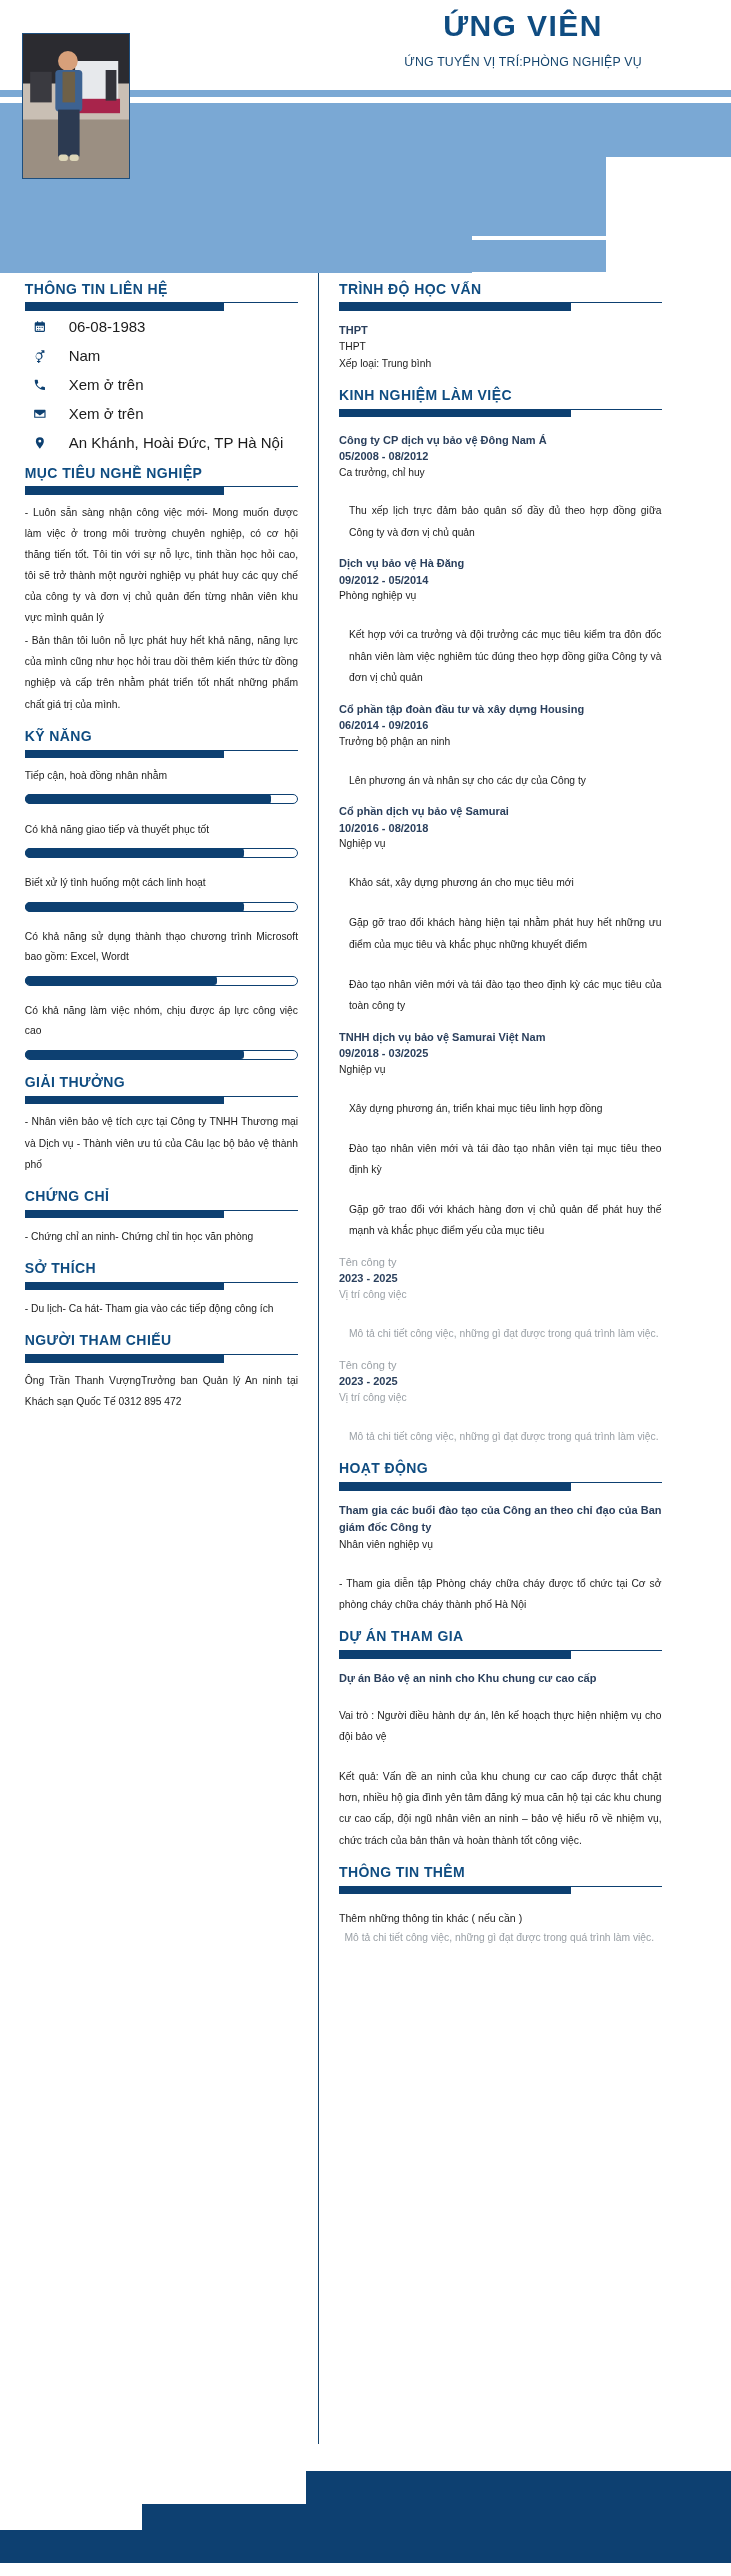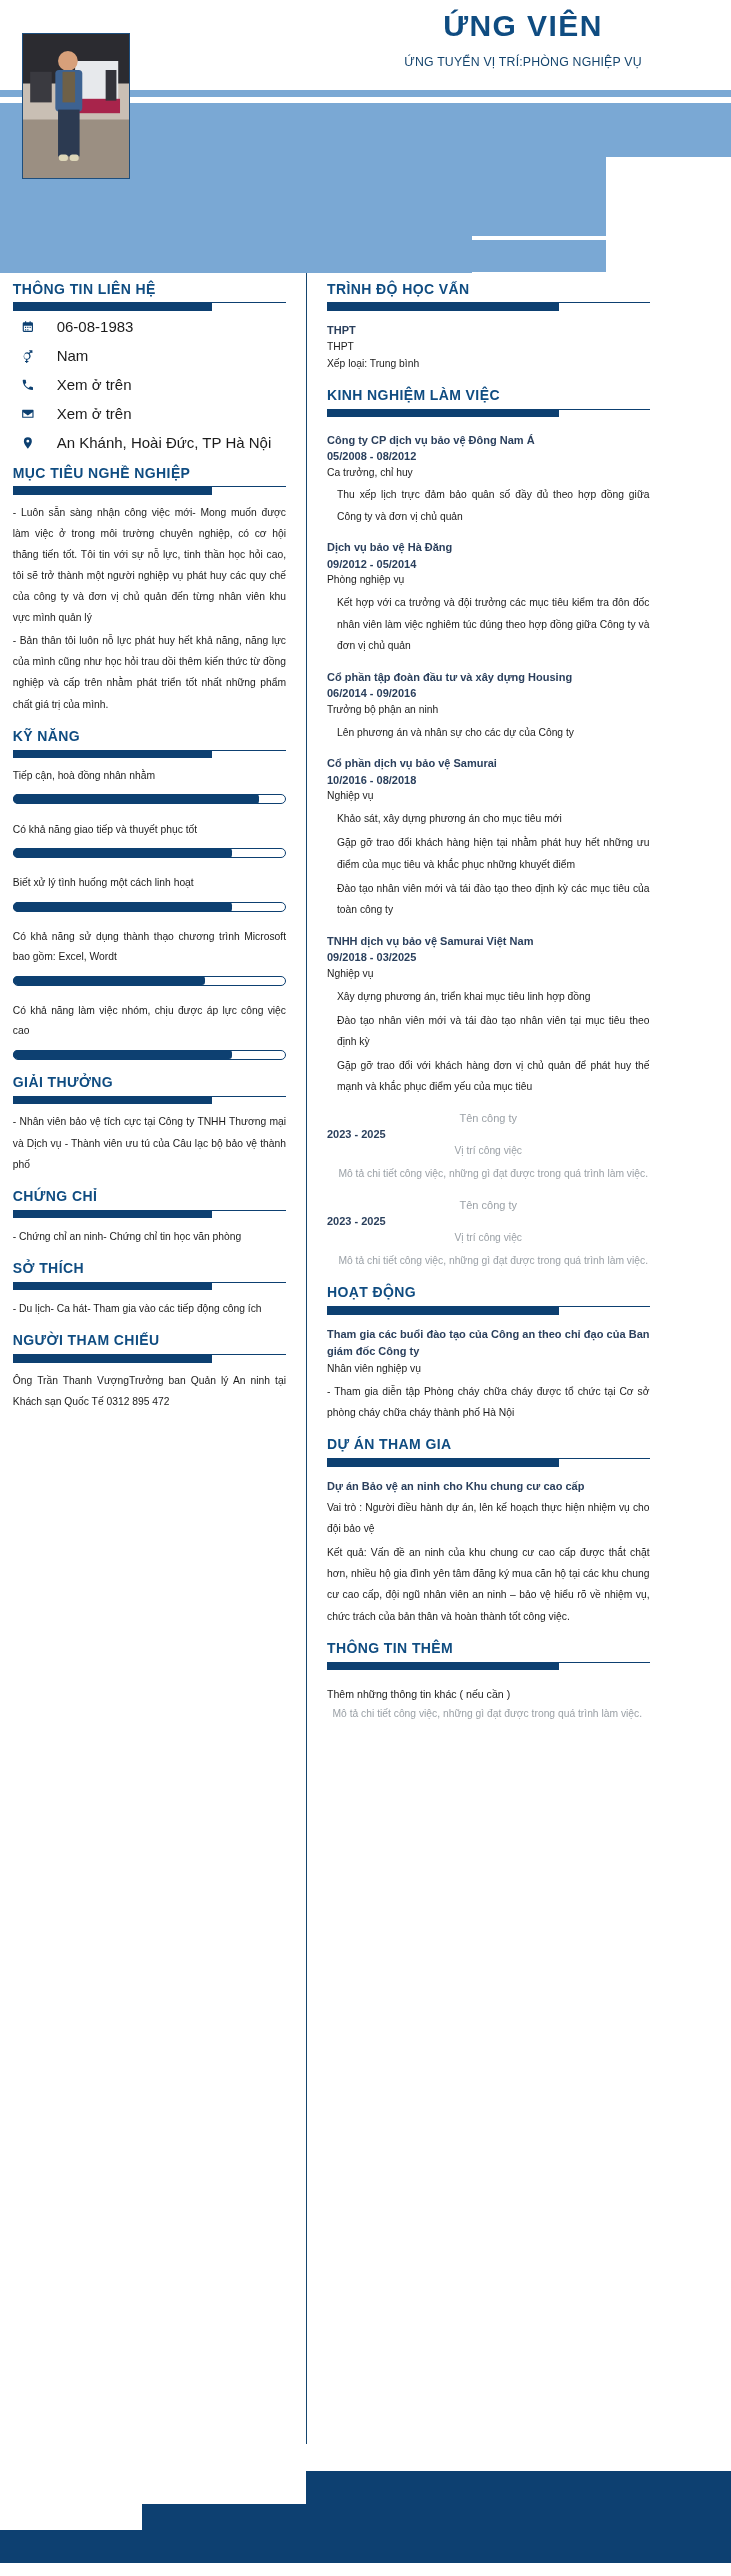--- a/index.html
+++ b/index.html
@@ -69,21 +69,21 @@
     z-index: 8;
     overflow: hidden;
     background: #54606a;
   }
   .photo svg { display:block; width:100%; height:100%; }
 
   
   .columns {
     display: flex;
     width: 732px;
-    padding: 0 0 0 0;
+    padding: 0 0 0 12px;
     align-items: flex-start;
   }
   .col-left {
     width: 306px;
     padding: 0 20px 0 12.8px;
   }
   .col-right {
     width: 360px;
     padding: 0 16.5px 0 20px;
     border-left: 1.4px solid #15456e;
@@ -193,27 +193,27 @@
     color: #1b1b1b;
     line-height: 1.65;
     margin-bottom: 1.8px;
   }
   .entry-desc {
     font-size: 10.3px;
     color: #1b1b1b;
     line-height: 2.05;
     text-align: justify;
     padding-left: 10px;
-    margin-top: 3px;
+    margin-top: 19px;
   }
   .entry-desc.flush { padding-left: 0; }
 
   .muted .entry-title,
   .muted .entry-sub,
-  .muted .entry-desc { color: #9aa0a6; font-weight: normal; text-align: center; }
+  .muted .entry-desc { color: #9aa0a6; font-weight: normal; }
   .muted .entry-date { color: #2a3f5c; }
 
   .edu-name { font-size: 11px; font-weight: bold; color: #2a3f5c; line-height:1.6; }
   .edu-line { font-size: 10.3px; color: #1b1b1b; line-height: 1.65; }
 
   .act-title {
     font-size: 11px;
     font-weight: bold;
     color: #2a3f5c;
     line-height: 1.6;

